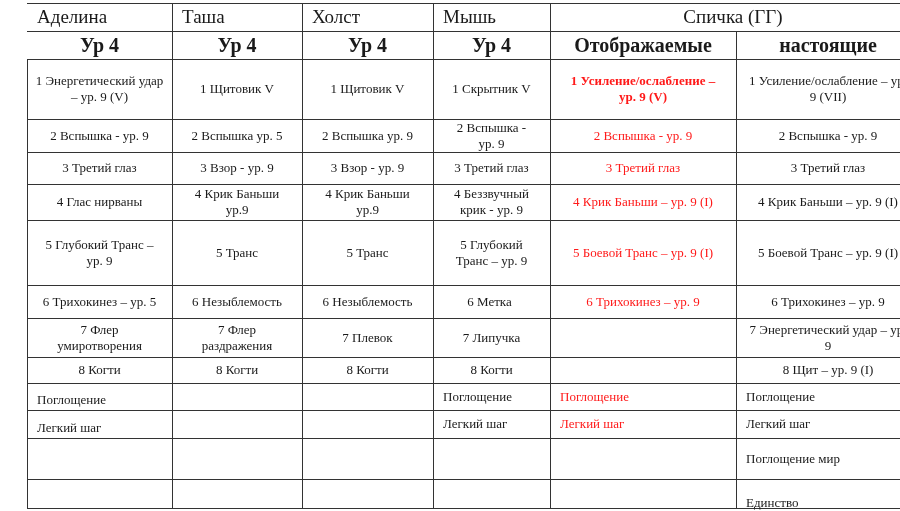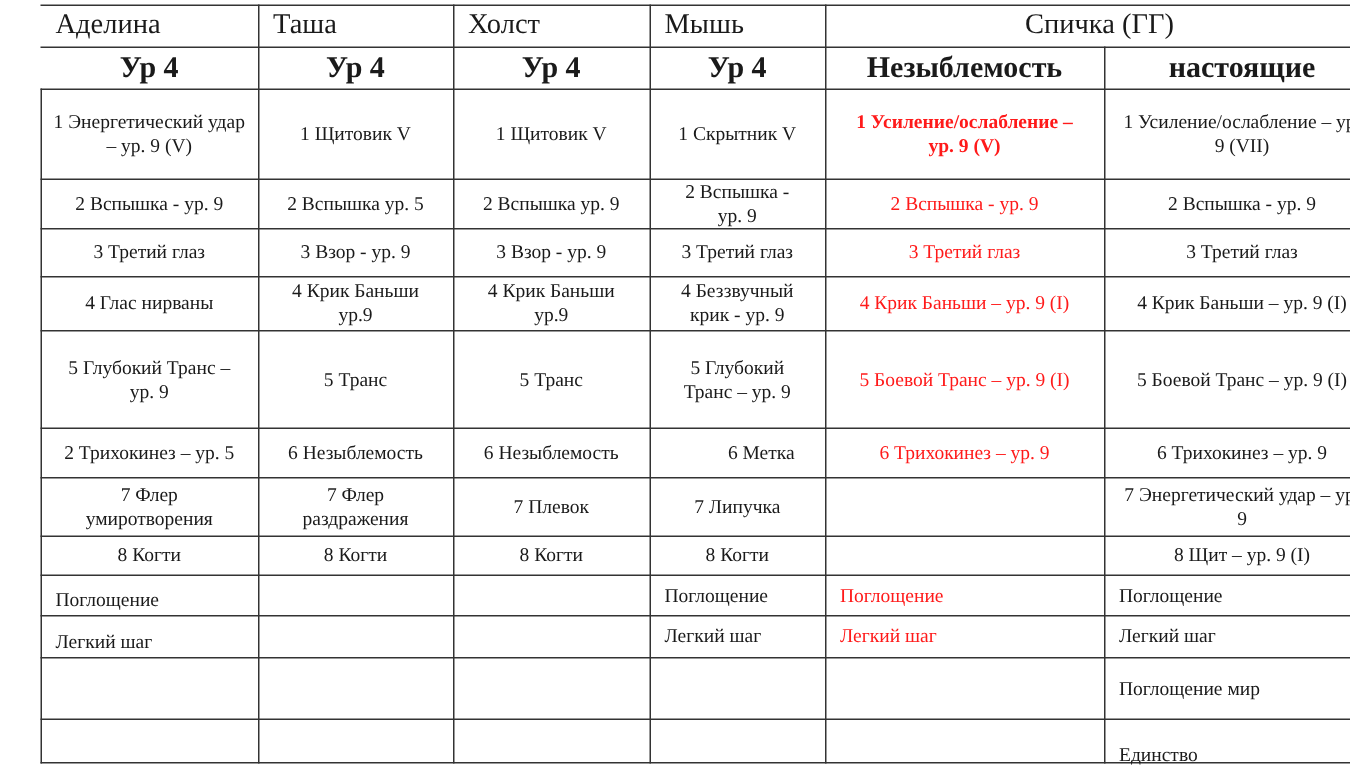--- a/index.html
+++ b/index.html
@@ -48,21 +48,21 @@
   <div class="cell head-name" style="left:7px;top:3px;width:145px;height:28px;">Аделина</div>
   <div class="cell head-name" style="left:152px;top:3px;width:130px;height:28px;">Таша</div>
   <div class="cell head-name" style="left:282px;top:3px;width:131px;height:28px;">Холст</div>
   <div class="cell head-name" style="left:413px;top:3px;width:117px;height:28px;">Мышь</div>
   <div class="cell head-name center" style="left:530px;top:3px;width:370px;height:28px;">Спичка (ГГ)</div>
 
   <div class="cell head-lvl" style="left:7px;top:31px;width:145px;height:28px;">Ур 4</div>
   <div class="cell head-lvl" style="left:152px;top:31px;width:130px;height:28px;">Ур 4</div>
   <div class="cell head-lvl" style="left:282px;top:31px;width:131px;height:28px;">Ур 4</div>
   <div class="cell head-lvl" style="left:413px;top:31px;width:117px;height:28px;">Ур 4</div>
-  <div class="cell head-lvl" style="left:530px;top:31px;width:186px;height:28px;">Незыблемость</div>
+  <div class="cell head-lvl" style="left:530px;top:31px;width:186px;height:28px;">Отображаемые</div>
   <div class="cell head-lvl" style="left:716px;top:31px;width:184px;height:28px;">настоящие</div>
 
   <div class="cell" style="left:7px;top:59px;width:145px;height:60px;">1 Энергетический удар – ур. 9 (V)</div>
   <div class="cell" style="left:152px;top:59px;width:130px;height:60px;">1 Щитовик V</div>
   <div class="cell" style="left:282px;top:59px;width:131px;height:60px;">1 Щитовик V</div>
   <div class="cell" style="left:413px;top:59px;width:117px;height:60px;">1 Скрытник V</div>
   <div class="cell red" style="left:530px;top:59px;width:186px;height:60px;padding:0 12px;font-weight:bold;">1 Усиление/ослабление – ур. 9 (V)</div>
   <div class="cell" style="left:716px;top:59px;width:184px;height:60px;padding:0 10px;">1 Усиление/ослабление – ур. 9 (VII)</div>
 
   <div class="cell" style="left:7px;top:119px;width:145px;height:33px;">2 Вспышка - ур. 9</div>
@@ -86,24 +86,24 @@
   <div class="cell red" style="left:530px;top:184px;width:186px;height:36px;">4 Крик Баньши – ур. 9 (I)</div>
   <div class="cell" style="left:716px;top:184px;width:184px;height:36px;">4 Крик Баньши – ур. 9 (I)</div>
 
   <div class="cell" style="left:7px;top:220px;width:145px;height:65px;padding:0 12px;">5 Глубокий Транс – ур. 9</div>
   <div class="cell" style="left:152px;top:220px;width:130px;height:65px;">5 Транс</div>
   <div class="cell" style="left:282px;top:220px;width:131px;height:65px;">5 Транс</div>
   <div class="cell" style="left:413px;top:220px;width:117px;height:65px;padding:0 14px;">5 Глубокий Транс – ур. 9</div>
   <div class="cell red" style="left:530px;top:220px;width:186px;height:65px;">5 Боевой Транс – ур. 9 (I)</div>
   <div class="cell" style="left:716px;top:220px;width:184px;height:65px;">5 Боевой Транс – ур. 9 (I)</div>
 
-  <div class="cell" style="left:7px;top:285px;width:145px;height:33px;padding:0 12px;">2 Трихокинез – ур. 5</div>
+  <div class="cell" style="left:7px;top:285px;width:145px;height:33px;padding:0 12px;">6 Трихокинез – ур. 5</div>
   <div class="cell" style="left:152px;top:285px;width:130px;height:33px;">6 Незыблемость</div>
   <div class="cell" style="left:282px;top:285px;width:131px;height:33px;">6 Незыблемость</div>
-  <div class="cell" style="left:429px;top:285px;width:117px;height:33px;">6 Метка</div>
+  <div class="cell" style="left:411px;top:285px;width:117px;height:33px;">6 Метка</div>
   <div class="cell red" style="left:530px;top:285px;width:186px;height:33px;">6 Трихокинез – ур. 9</div>
   <div class="cell" style="left:716px;top:285px;width:184px;height:33px;">6 Трихокинез – ур. 9</div>
 
   <div class="cell" style="left:7px;top:318px;width:145px;height:39px;padding:0 20px;">7 Флер умиротворения</div>
   <div class="cell" style="left:152px;top:318px;width:130px;height:39px;padding:0 24px;">7 Флер раздражения</div>
   <div class="cell" style="left:282px;top:318px;width:131px;height:39px;">7 Плевок</div>
   <div class="cell" style="left:413px;top:318px;width:117px;height:39px;">7 Липучка</div>
   <div class="cell red" style="left:530px;top:318px;width:186px;height:39px;"></div>
   <div class="cell" style="left:716px;top:318px;width:184px;height:39px;padding:16px 10px;">7 Энергетический удар – ур. 9</div>
 

